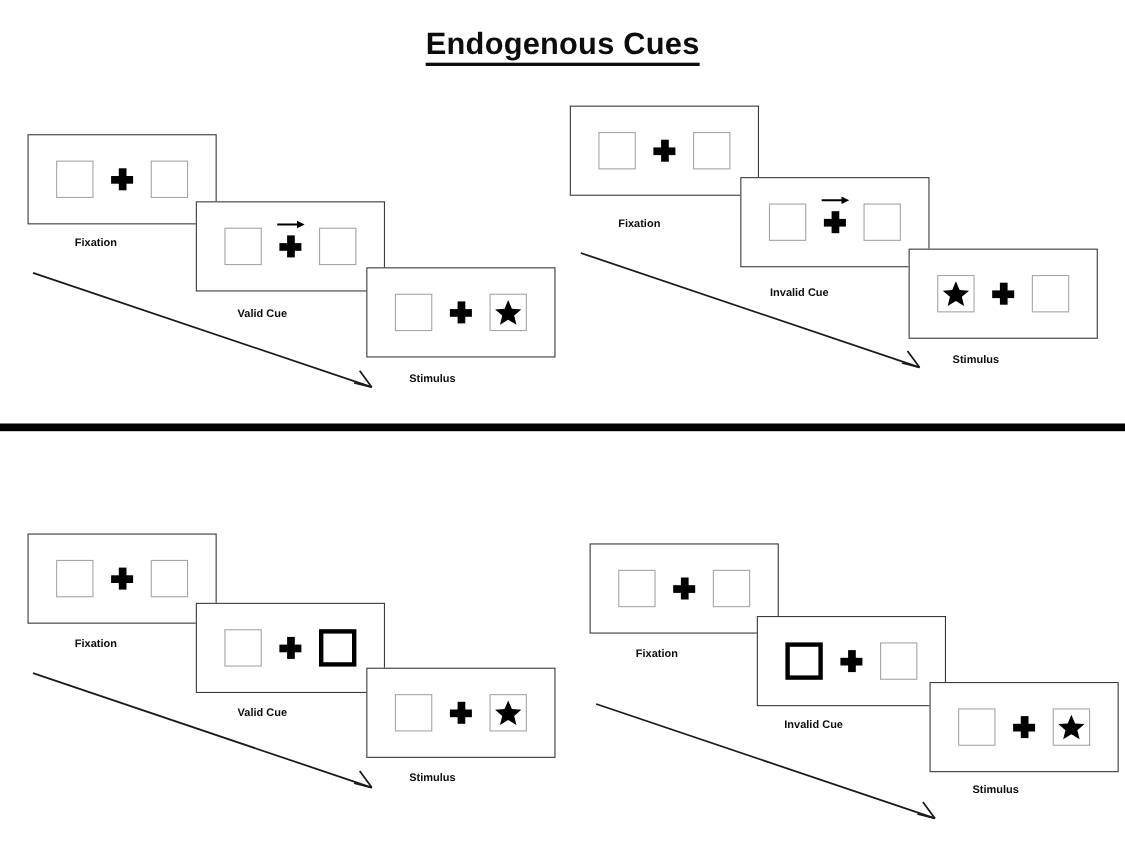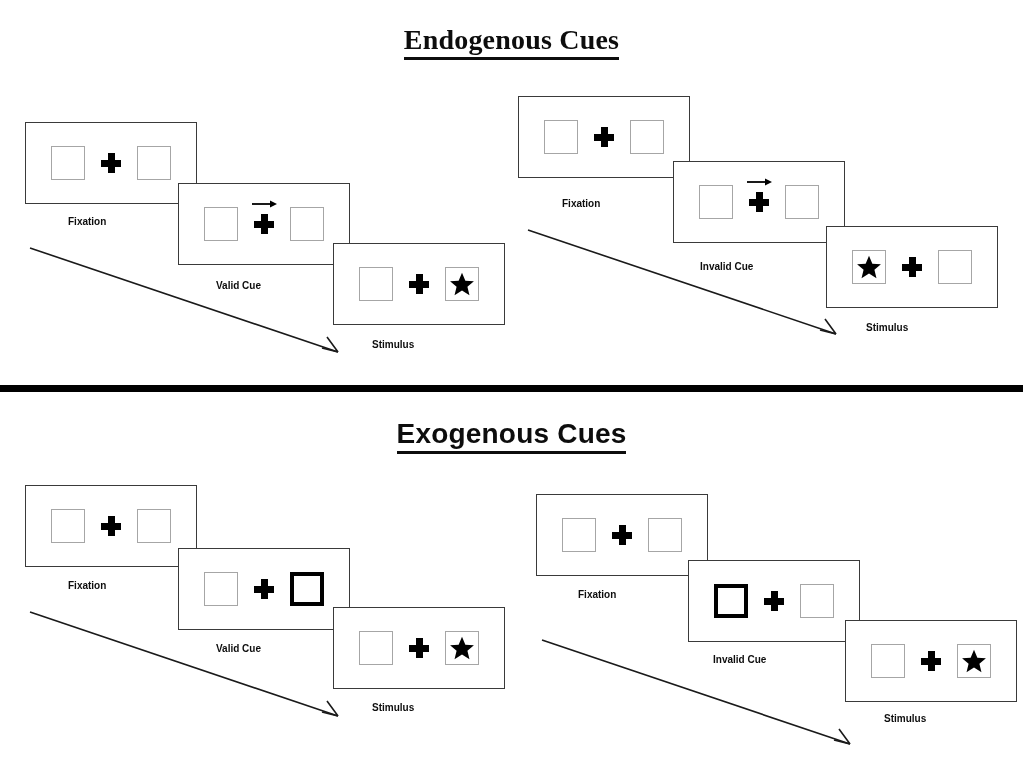--- a/index.html
+++ b/index.html
@@ -85,21 +85,21 @@
   .flow{
     position:absolute;pointer-events:none;
   }
   .flow svg{display:block;overflow:visible;}
 </style>
 </head>
 <body>
 
 <div class="stage">
 
-  <div class="section-title" style="top:24px;font-family:Liberation Serif, serif;">
+  <div class="section-title" style="top:24px;">
     <span>Endogenous Cues</span>
   </div>
 
   <div class="flow" style="left:30px;top:248px;">
     <svg width="320" height="115" viewBox="0 0 320 115">
       <line x1="0" y1="0" x2="308" y2="104" stroke="#1a1a1a" stroke-width="1.6"></line>
       <path d="M308,104 L292,100 M308,104 L297,89" stroke="#1a1a1a" stroke-width="1.6" fill="none"></path>
     </svg>
   </div>
 
@@ -191,23 +191,20 @@
       <div class="cue-stack">
         <div class="plus"></div>
       </div>
       <div class="ibox"></div>
     </div>
   </div>
   <div class="caption" style="left:866px;top:322px;">Stimulus</div>
 
   <div class="divider" style="left:0px;top:385px;width:1023px;height:7px;"></div>
 
-  <div class="section-title" style="top:418px;">
-    <span>Exogenous Cues</span>
-  </div>
 
   <div class="flow" style="left:30px;top:612px;">
     <svg width="320" height="115" viewBox="0 0 320 115">
       <line x1="0" y1="0" x2="308" y2="104" stroke="#1a1a1a" stroke-width="1.6"></line>
       <path d="M308,104 L292,100 M308,104 L297,89" stroke="#1a1a1a" stroke-width="1.6" fill="none"></path>
     </svg>
   </div>
 
   <div class="panel" style="left:25px;top:485px;width:172px;height:82px;">
     <div class="panel-inner">

